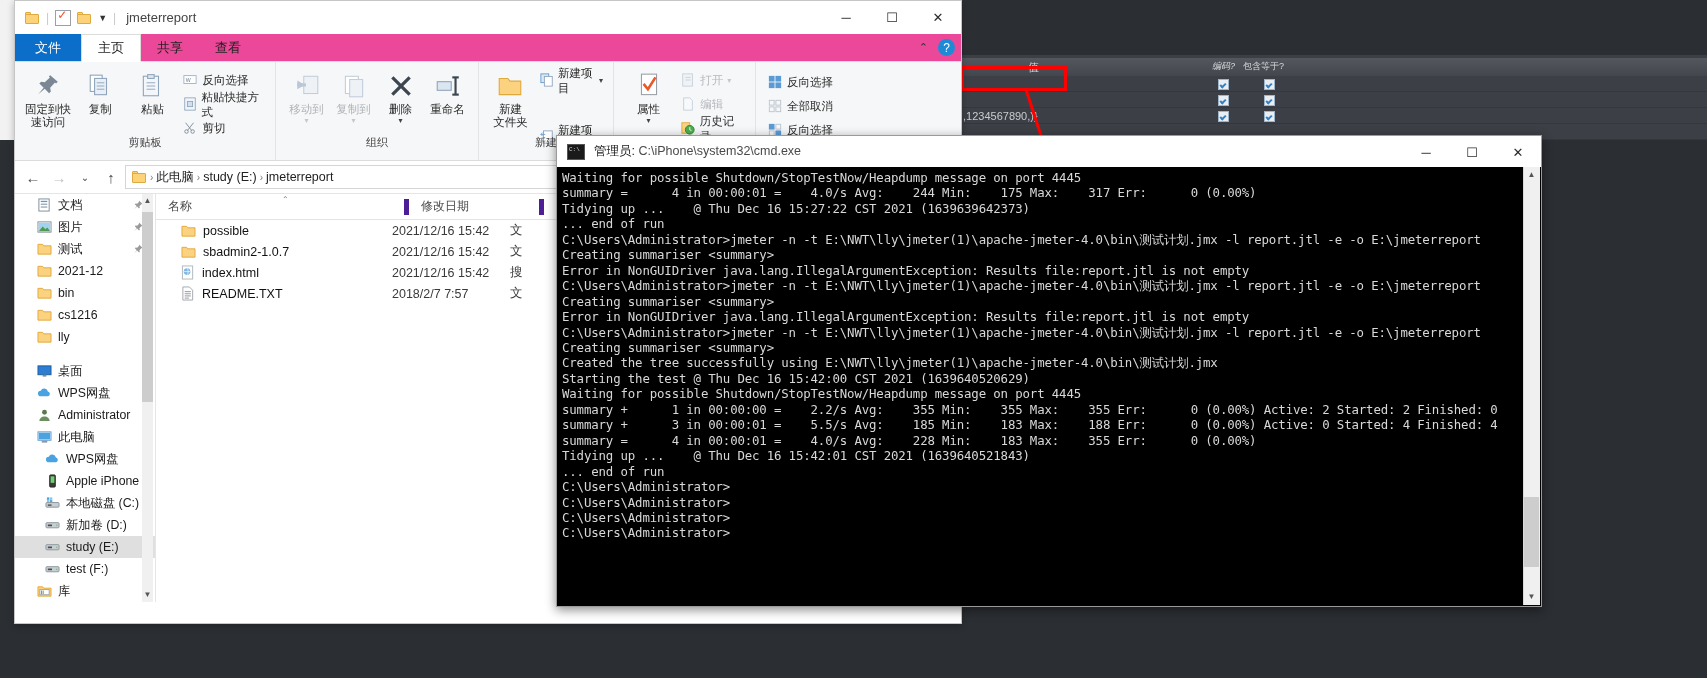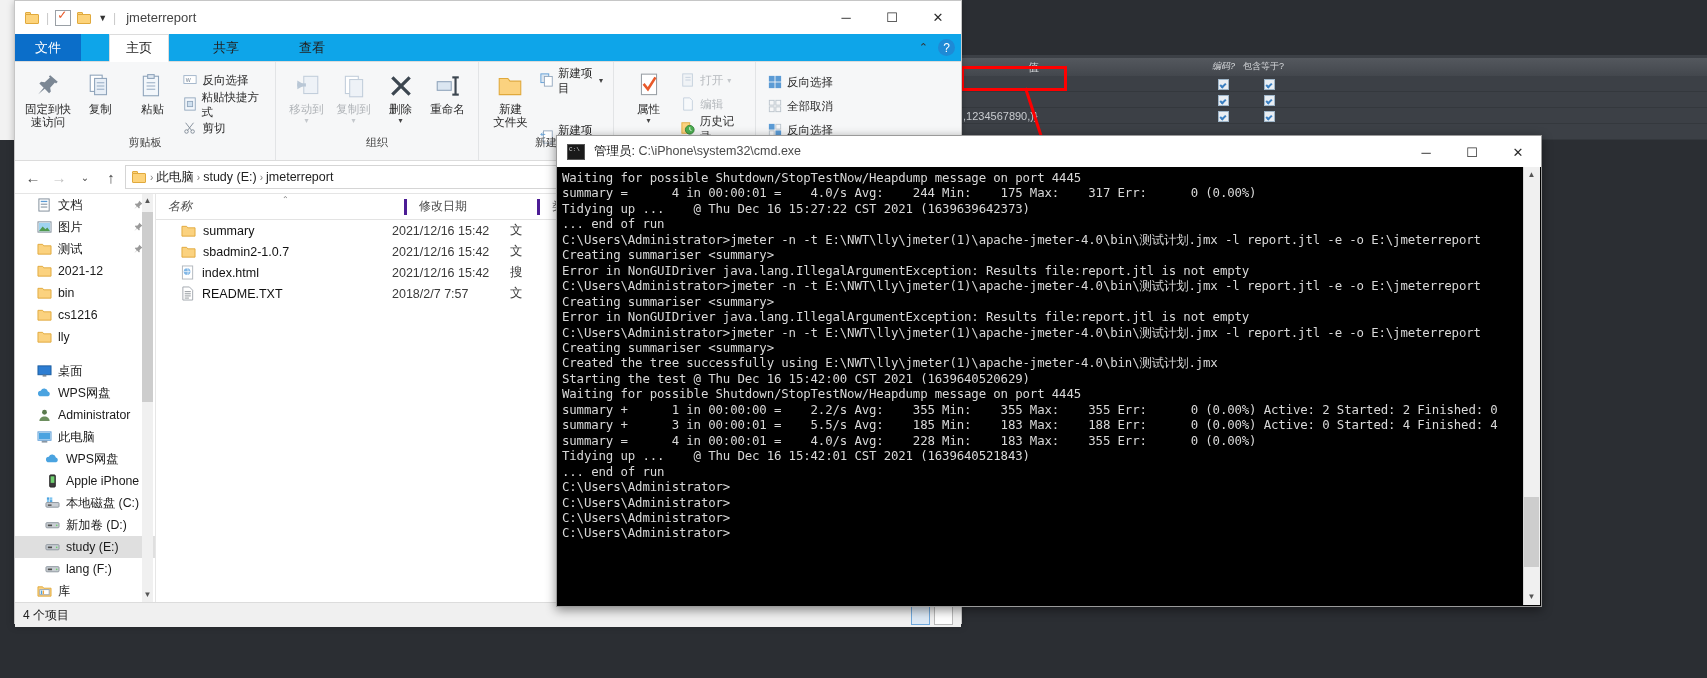--- a/index.html
+++ b/index.html
@@ -44,22 +44,22 @@
       background:#fdd37a; border:1px solid #e0a93c; box-sizing:border-box; border-radius:1px 1px 0 0;}
   .ico-props { width:14px; height:14px; border:1px solid #9aa0a6; background:#fff; position:relative; display:inline-block;}
   .ico-props:after{ content:'✓'; position:absolute; left:1px; top:-3px; font-size:12px; color:#e8592a; }
   .qat-caret { font-size:9px; color:#333; }
   .ex-title-text { margin-left:10px; font-size:13px; color:#444; }
   .win-controls { position:absolute; right:0; top:0; display:flex; height:33px; }
   .win-btn { width:46px; height:33px; display:flex; align-items:center; justify-content:center;
       font-size:13px; color:#2b2b2b; }
 
   
-  .ex-tabs { height:27px; background:#0ea5e9; display:flex; align-items:stretch; position:relative;
-      border-bottom:1px solid #dcdcdc;gap:28px; }
+  .ex-tabs { height:27px; background:#ec4899; display:flex; align-items:stretch; position:relative;
+      border-bottom:1px solid #dcdcdc; }
   .ex-tab { padding:0 16px; display:flex; align-items:center; font-size:13px; color:#222; }
   .ex-tab.file { background:#0b6ec9; color:#fff; font-weight:normal; padding:0 20px; }
   .ex-tab.active { background:#ffffff; border:1px solid #dcdcdc; border-bottom:1px solid #fff;
       margin-bottom:-1px; box-sizing:border-box; }
   .ribbon-right { position:absolute; right:6px; top:0; height:27px; display:flex; align-items:center; gap:10px; }
   .chev-up { font-size:11px; color:#333; }
   .help-ico { width:17px; height:17px; border-radius:50%; background:#1e8ad6; color:#fff;
       font-size:12px; display:flex; align-items:center; justify-content:center; }
 
   
@@ -99,21 +99,21 @@
   .navrow.sel { background:#dfdfdf; }
   .pin { position:absolute; right:12px; top:6px; width:10px; height:10px; color:#9a9a9a; font-size:10px; }
   .navscroll { position:absolute; right:2px; top:0; width:11px; bottom:0; background:#f0f0f0; }
   .navscroll .thumb { position:absolute; top:18px; left:0; width:11px; height:190px; background:#cdcdcd; }
   .navscroll .arr { position:absolute; left:0; width:11px; height:14px; text-align:center;
       font-size:8px; color:#555; line-height:14px; }
 
   .filepane { flex:1; position:relative; background:#fff; }
   .col-head { display:flex; height:25px; align-items:center; border-bottom:1px solid #e3e3e3;
       font-size:12px; color:#4a4a4a; position:relative; }
-  .col-head .ch { padding-left:12px; border-left:3px solid #4c1d95; height:16px; display:flex; align-items:center;}
+  .col-head .ch { padding-left:12px; border-left:5px solid #4c1d95; height:16px; display:flex; align-items:center;}
   .col-head .ch:first-child { border-left:none; }
   .sortarrow { position:absolute; left:126px; top:1px; font-size:8px; color:#7b7b7b; }
   .frow { display:flex; height:21px; align-items:center; font-size:12.5px; color:#111; }
   .fcell.name { display:flex; align-items:center; gap:7px; padding-left:25px; }
   .fcell.date { color:#3a3a3a; }
   .fcell.type { color:#3a3a3a; }
 
   .ex-status { height:24px; background:#f0f0f0; border-top:1px solid #dcdcdc; display:flex;
       align-items:center; padding-left:8px; font-size:12px; color:#222; position:relative; }
   .view-btns { position:absolute; right:8px; display:flex; gap:4px; }
@@ -632,21 +632,21 @@
               <span>study (E:)</span>
             </div>
             <div class="navrow indent1">
               <span style="display: flex; align-items: center;">
                 <svg width="15" height="14" viewBox="0 0 16 15">
                   <rect x="1" y="5" width="14" height="5.5" rx="1" fill="#c9ced3" stroke="#8a939c"></rect>
                   <rect x="3" y="7" width="4.5" height="1.8" fill="#4a4a4a"></rect>
                   <circle cx="12.5" cy="7.9" r="0.9" fill="#6fd06f"></circle>
                 </svg>
               </span>
-              <span>lang (F:)</span>
+              <span>test (F:)</span>
             </div>
             <div class="navrow">
               <span style="display: flex; align-items: center;">
                 <svg width="15" height="14" viewBox="0 0 16 15">
                   <path d="M1 3h5l1.2 1.5H15V13H1z" fill="#fbd27f" stroke="#e0a93c"></path>
                   <rect x="3" y="6" width="10" height="5.5" fill="#fff" stroke="#9aa7b4"></rect>
                   <rect x="4.2" y="7" width="1.4" height="4" fill="#4aa3e0"></rect>
                   <rect x="6.1" y="7" width="1.4" height="4" fill="#f0a33c"></rect>
                 </svg>
               </span>
@@ -655,34 +655,34 @@
           </div>
         <div class="navscroll">
           <div class="arr" style="top:0;">▲</div>
           <div class="thumb"></div>
           <div class="arr" style="bottom:0;">▼</div>
         </div>
       </div>
 
       <div class="filepane">
         <div class="col-head">
-          <div class="ch" style="width:236px;font-style:italic;">名称</div>
+          <div class="ch" style="width:236px;">名称</div>
           <div class="ch" style="width:118px;">修改日期</div>
           <div class="ch" style="width:60px;">类</div>
           <div class="sortarrow">⌃</div>
         </div>
         <div id="file-list">
             <div class="frow">
               <div class="fcell name" style="width:236px;box-sizing:border-box">
                 <span style="display:flex;align-items:center">
                   <svg width="15" height="14" viewBox="0 0 16 15">
                     <path d="M1 2.5h5l1.2 1.6H15V13H1z" fill="#fbd27f" stroke="#e0a93c"></path>
                   </svg>
                 </span>
-                <span>summary</span>
+                <span>possible</span>
               </div>
               <div class="fcell date" style="width:118px">2021/12/16 15:42</div>
               <div class="fcell type" style="width:60px">文</div>
             </div>
             <div class="frow">
               <div class="fcell name" style="width:236px;box-sizing:border-box">
                 <span style="display:flex;align-items:center">
                   <svg width="15" height="14" viewBox="0 0 16 15">
                     <path d="M1 2.5h5l1.2 1.6H15V13H1z" fill="#fbd27f" stroke="#e0a93c"></path>
                   </svg>
@@ -721,27 +721,20 @@
                 </span>
                 <span>README.TXT</span>
               </div>
               <div class="fcell date" style="width:118px">2018/2/7 7:57</div>
               <div class="fcell type" style="width:60px">文</div>
             </div>
           </div>
       </div>
     </div>
 
-    <div class="ex-status">
-      <span>4 个项目</span>
-      <div class="view-btns">
-        <span class="vb active"></span>
-        <span class="vb"></span>
-      </div>
-    </div>
   </div>
 
   <div class="cmd">
     <div class="cmd-title">
       <span class="cmd-ico"></span>
       <span class="cmd-title-text">
         <span class="admin">管理员:</span>
         <span class="path">C:\iPhone\system32\cmd.exe</span>
       </span>
       <div class="cmd-ctrls">

